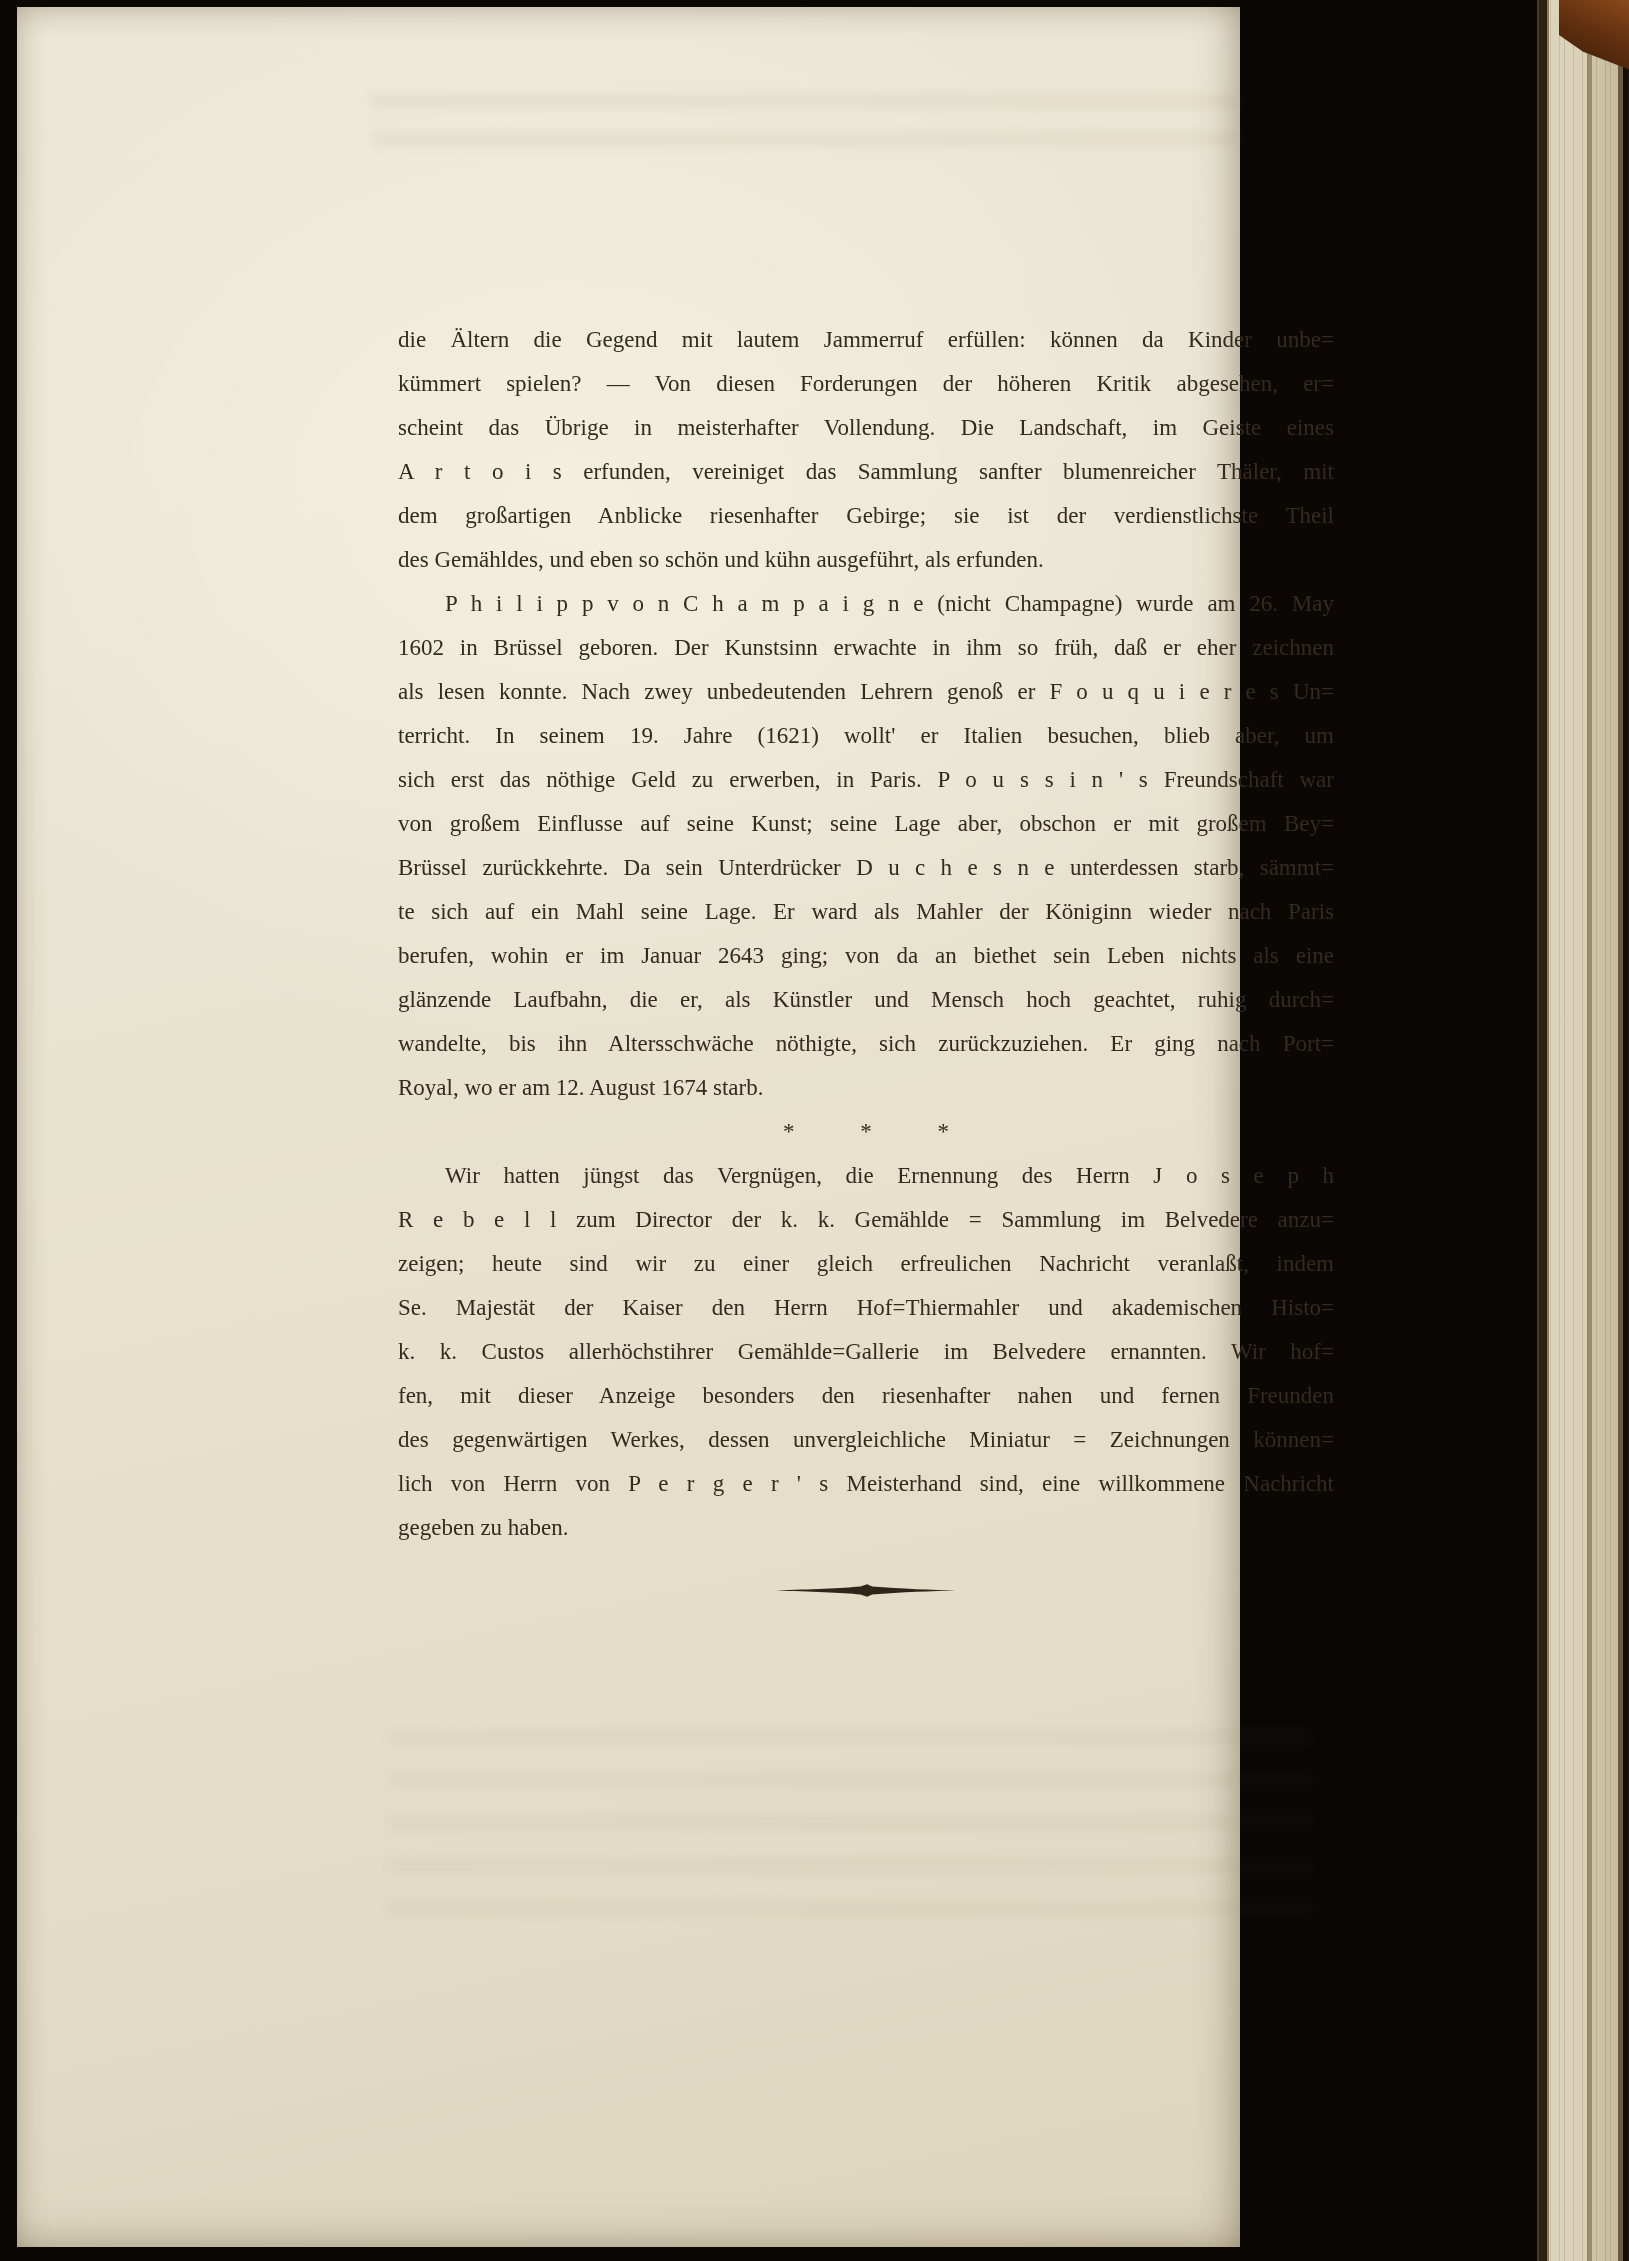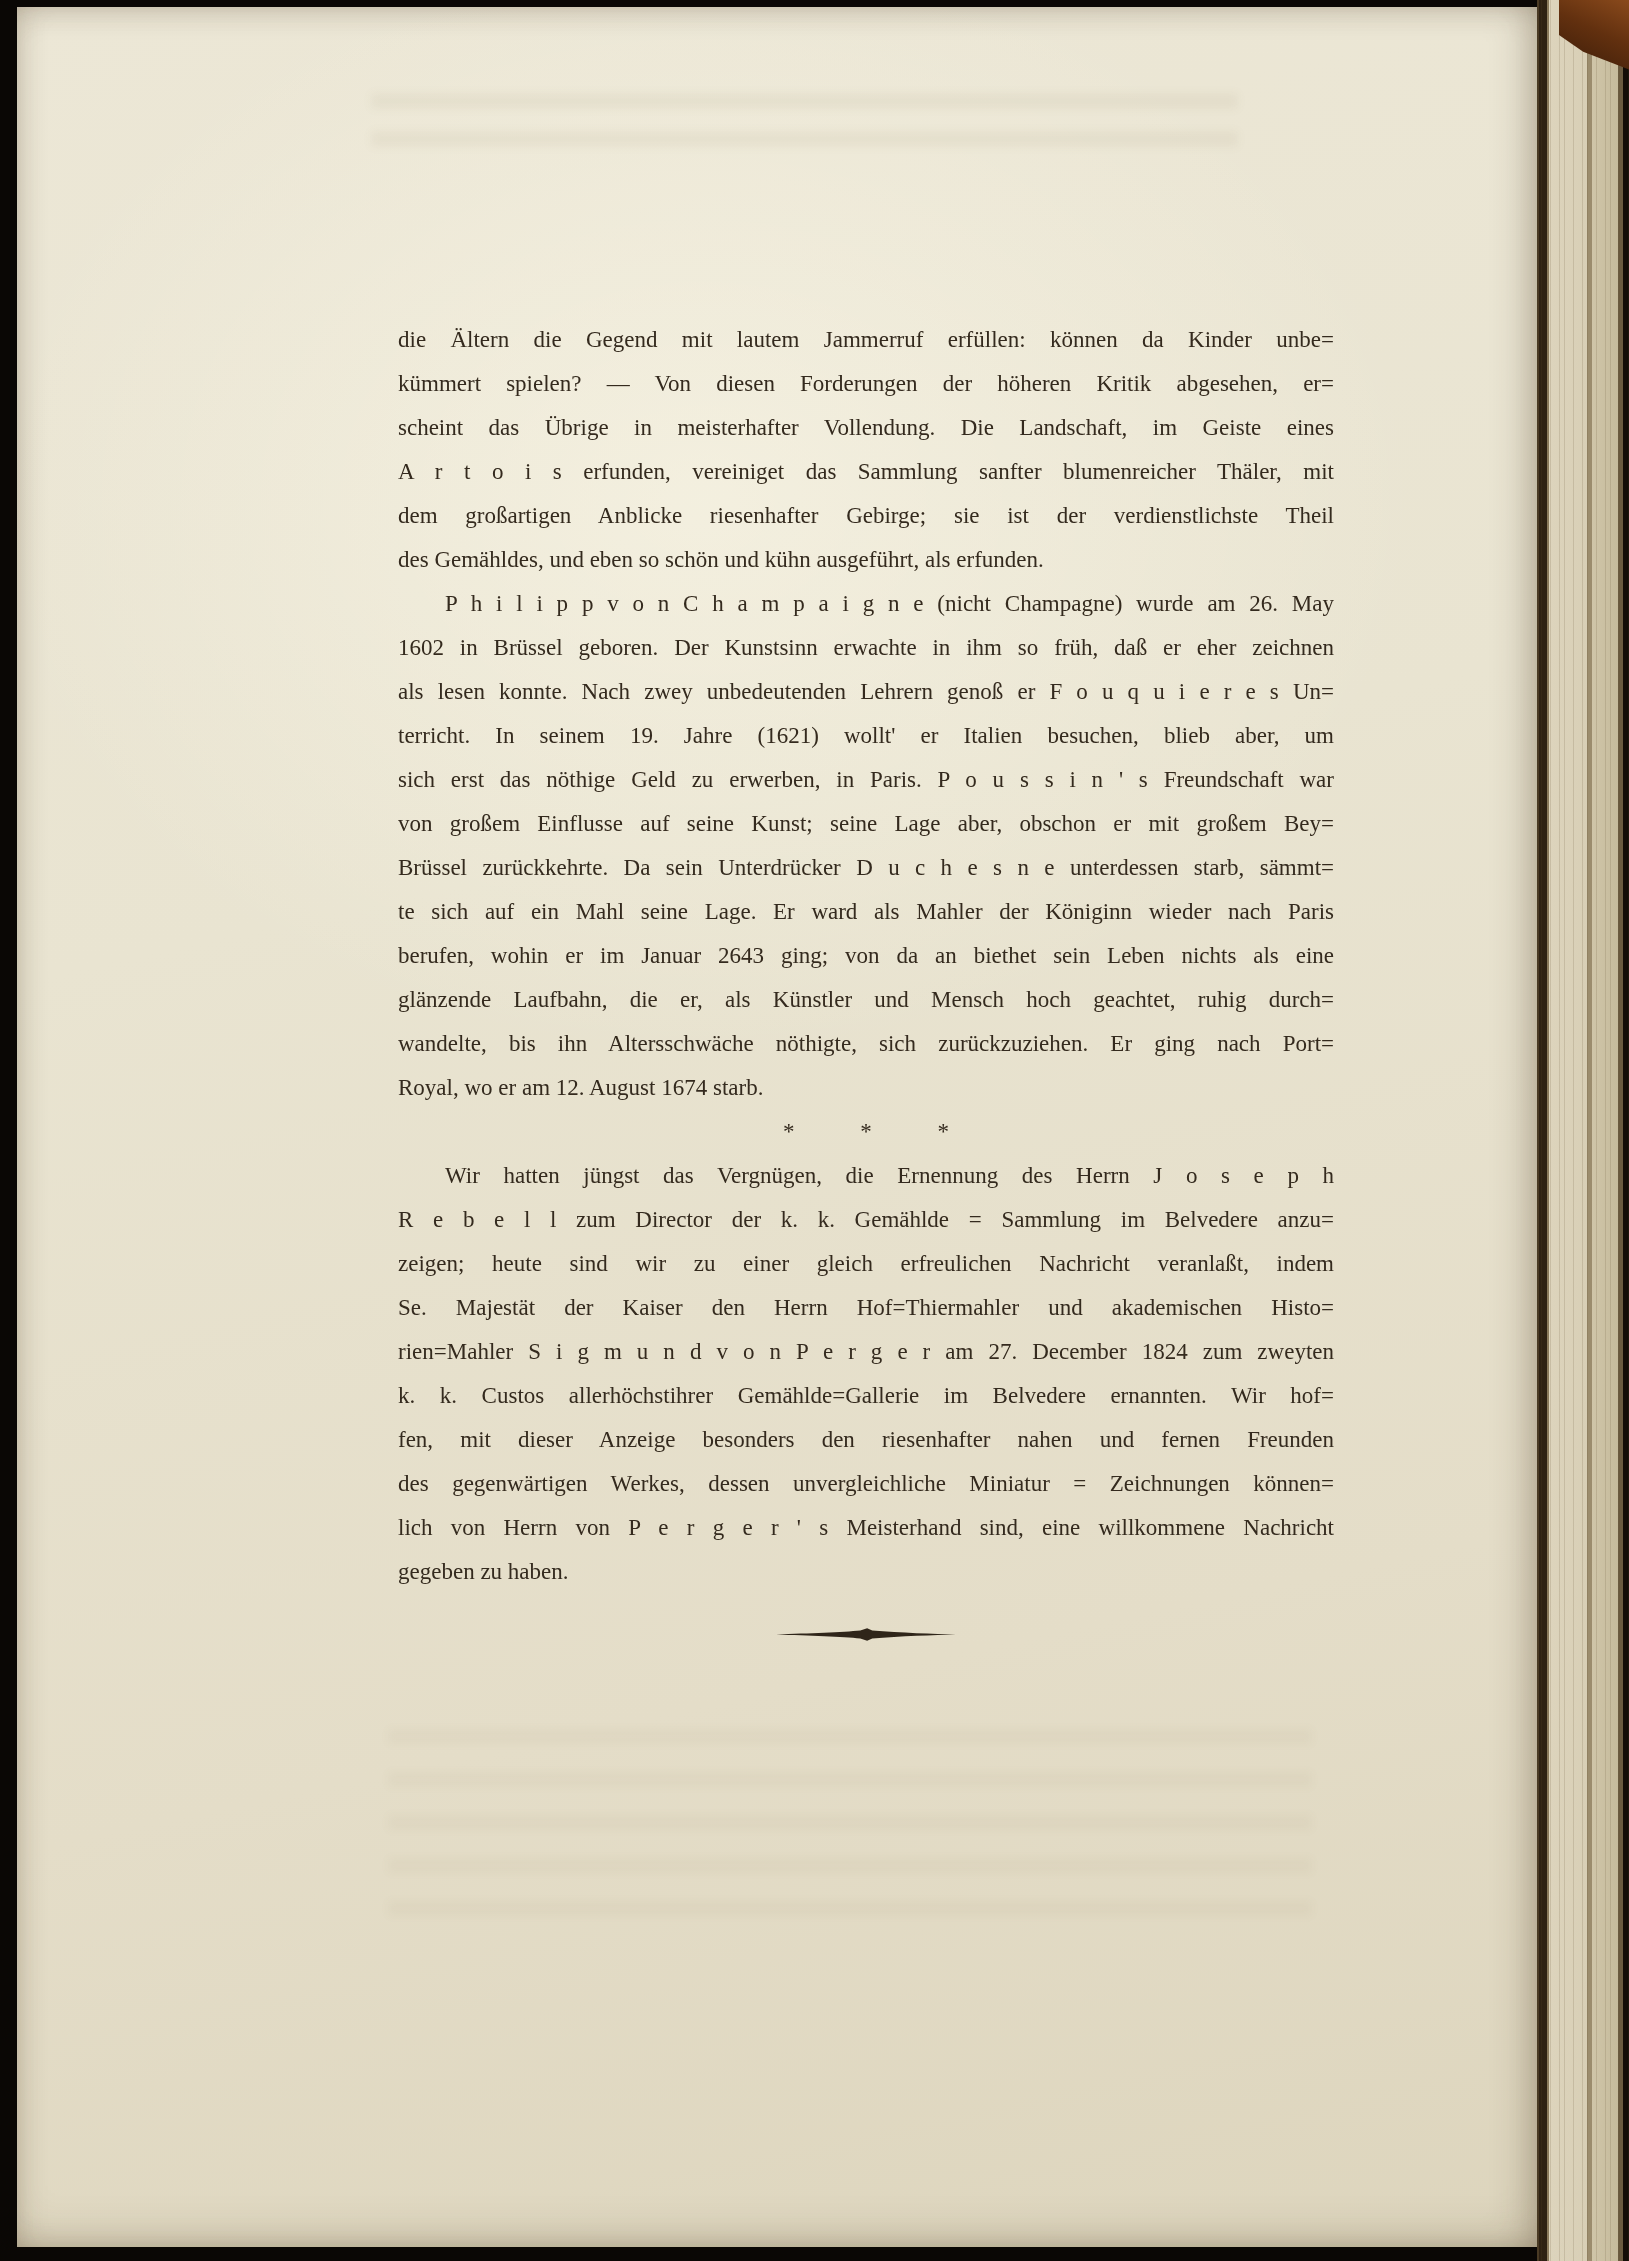--- a/index.html
+++ b/index.html
@@ -13,21 +13,21 @@
     width: 1630px;
     height: 2261px;
     background: #0a0705;
     overflow: hidden;
   }
   
   .paper {
     position: absolute;
     left: 17px;
     top: 6.8px;
-    width: 1520px;
+    width: 1223px;
     height: 2240px;
     background:
       radial-gradient(ellipse 1027px 798px at 45% 22%, rgba(255,252,238,0.45), rgba(255,252,238,0) 70%),
       linear-gradient(168deg, #ece7d6 0%, #e9e4d1 38%, #e4ddc8 72%, #ddd5bd 100%);
     box-shadow:
       inset -19.4px 0 40px -13.7px rgba(70,50,25,0.30),
       inset 15px 0 34px -17px rgba(70,50,25,0.18),
       inset 0 -23px 51px -23px rgba(70,50,25,0.22),
       inset 0 17px 40px -23px rgba(70,50,25,0.18);
   }
@@ -149,21 +149,20 @@
         <div class="line last">Royal, wo er am 12. August 1674 starb.</div>
       </div>
 
       <div class="separator">* * *</div>
 
       <div class="para">
         <div class="line indent">Wir hatten jüngst das Vergnügen, die Ernennung des Herrn J o s e p h</div>
         <div class="line">R e b e l l  zum Director der k. k. Gemählde = Sammlung im Belvedere anzu=</div>
         <div class="line">zeigen; heute sind wir zu einer gleich erfreulichen Nachricht veranlaßt, indem</div>
         <div class="line">Se. Majestät der Kaiser den Herrn Hof=Thiermahler und akademischen Histo=</div>
-        <div class="line">rien=Mahler S i g m u n d  v o n  P e r g e r  am 27. December 1824 zum zweyten</div>
         <div class="line">k. k. Custos allerhöchstihrer Gemählde=Gallerie im Belvedere ernannten. Wir hof=</div>
         <div class="line">fen, mit dieser Anzeige besonders den riesenhafter nahen und fernen Freunden</div>
         <div class="line">des gegenwärtigen Werkes, dessen unvergleichliche Miniatur = Zeichnungen können=</div>
         <div class="line">lich von Herrn von P e r g e r ' s Meisterhand sind, eine willkommene Nachricht</div>
         <div class="line last">gegeben zu haben.</div>
       </div>
 
       <div class="rule-wrap">
         <svg class="rule-svg" width="182" height="15" viewBox="0 0 320 26" xmlns="http://www.w3.org/2000/svg">
           <path d="M2 13 C 60 11, 120 9, 150 6 L 162 2 L 171 6 C 220 10, 280 12, 318 13 C 280 14, 220 16, 171 20 L 162 24 L 150 20 C 120 17, 60 15, 2 13 Z" fill="#2f2519"></path>

